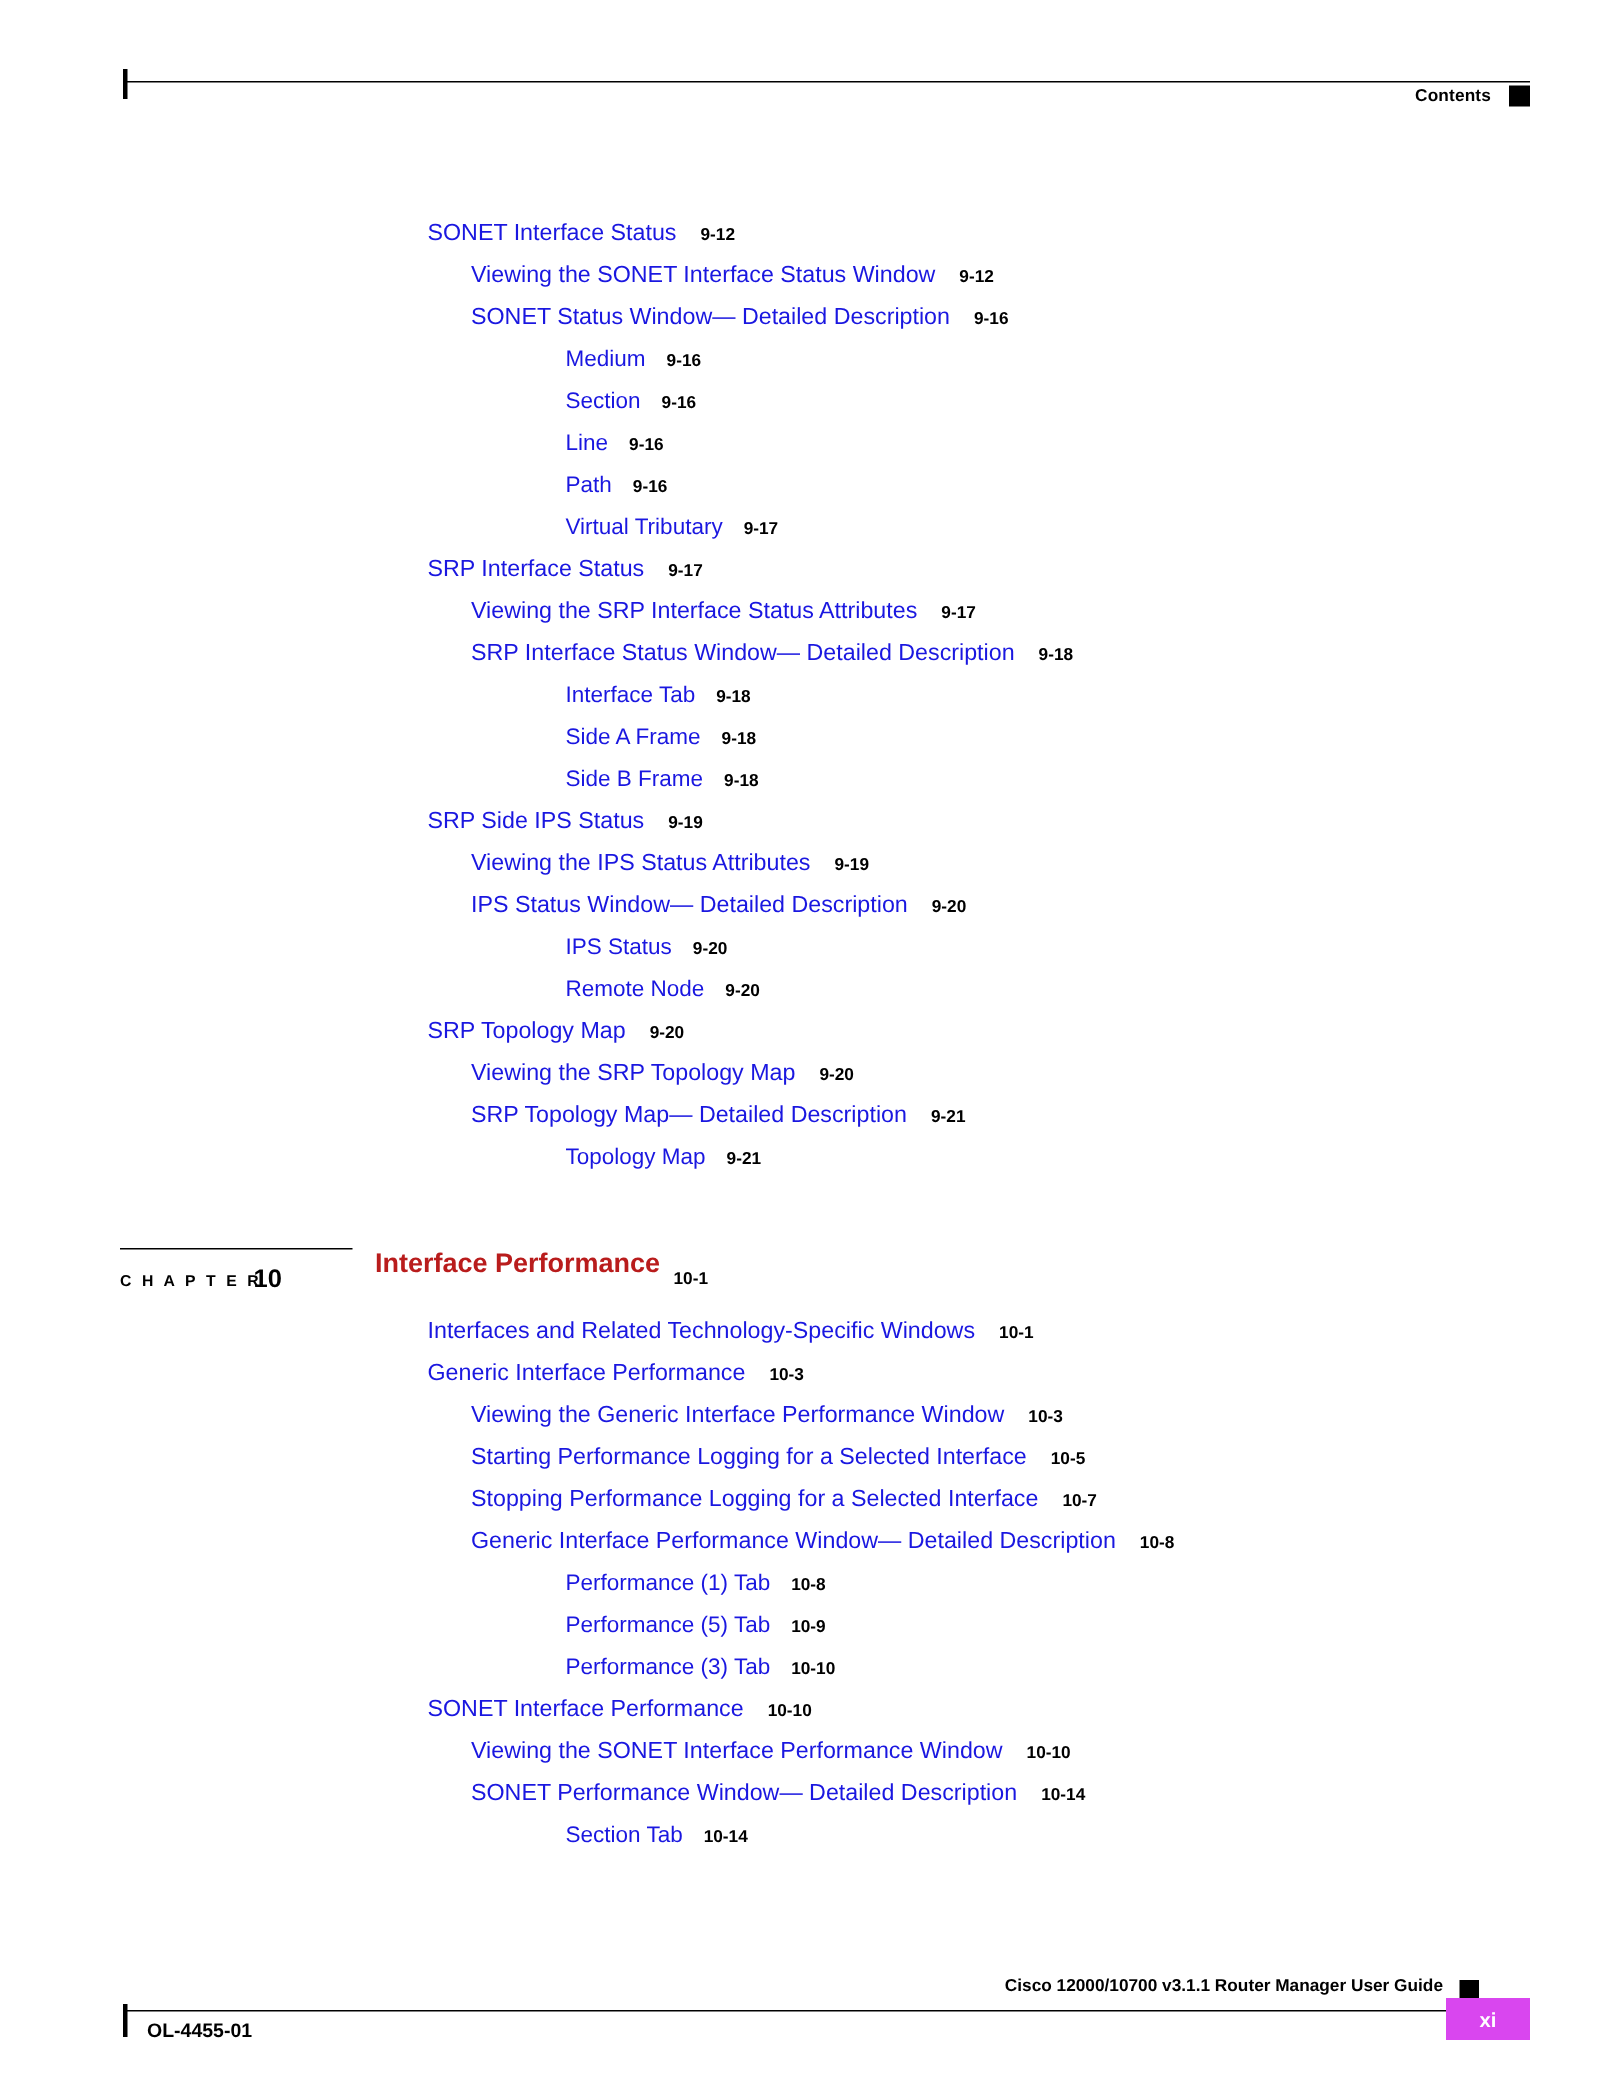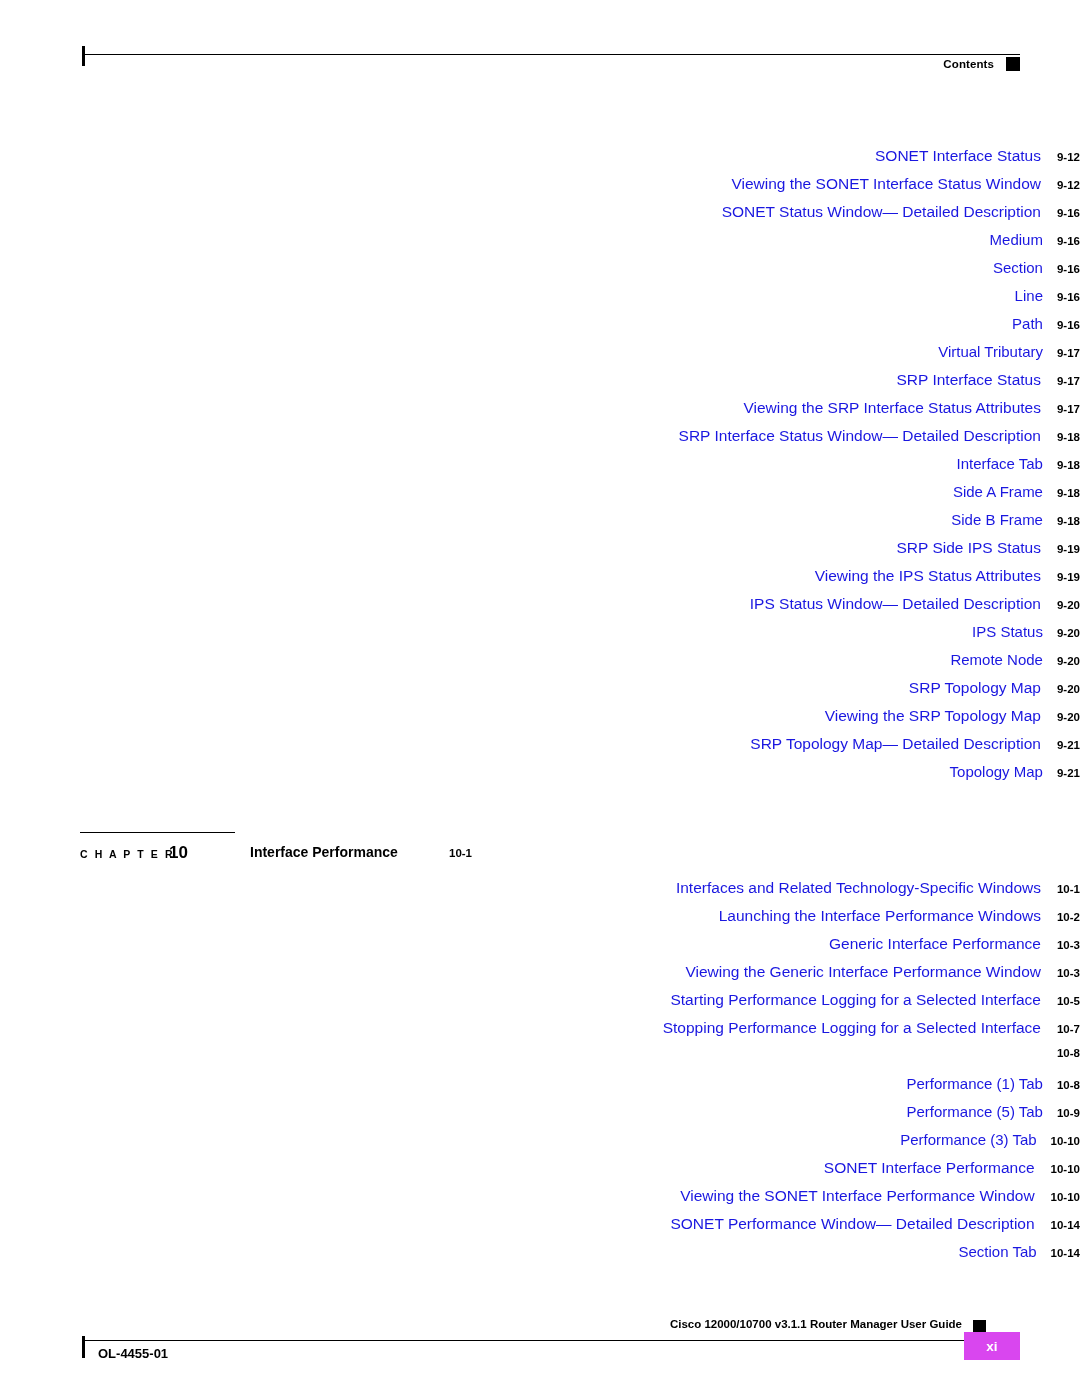--- a/index.html
+++ b/index.html
@@ -71,21 +71,20 @@
     left: 0;
     top: 148px;
     width: 1080px;
   }
 
   .toc-entry {
     display: flex;
     align-items: baseline;
     white-space: nowrap;
     line-height: 1;
-    justify-content: flex-end;
   }
   .toc-title {
     color: #1a17e0;
   }
   .toc-page {
     color: #000000;
     font-weight: bold;
     font-size: 11.5px;
   }
 
@@ -131,24 +130,24 @@
     position: absolute;
     left: 169px;
     top: 11px;
     font-size: 17px;
     font-weight: bold;
     color: #000000;
   }
   .chapter-title {
     position: absolute;
     left: 250px;
-    top: 12px;
-    font-size: 14px;
-    font-weight: bold;
-    color: #000000;
+    top: 0;
+    font-size: 18px;
+    font-weight: bold;
+    color: #b91c1c;
   }
   .chapter-page {
     position: absolute;
     left: 449px;
     top: 15px;
     font-size: 11.5px;
     font-weight: bold;
     color: #000000;
   }
 
@@ -339,40 +338,37 @@
     <div class="chapter-title">Interface Performance</div>
     <div class="chapter-page">10-1</div>
   </div>
 
   <div class="toc2" id="toc-section-10">
       <div class="toc-entry lvl1">
         <span class="toc-title">Interfaces and Related Technology-Specific Windows</span>
         <span class="toc-page">10-1</span>
       </div>
       <div class="toc-entry lvl1">
-        <span class="toc-title">Launching the Interface Performance Windows</span>
-        <span class="toc-page">10-2</span>
-      </div>
-      <div class="toc-entry lvl1">
         <span class="toc-title">Generic Interface Performance</span>
         <span class="toc-page">10-3</span>
       </div>
       <div class="toc-entry lvl2">
         <span class="toc-title">Viewing the Generic Interface Performance Window</span>
         <span class="toc-page">10-3</span>
       </div>
       <div class="toc-entry lvl2">
         <span class="toc-title">Starting Performance Logging for a Selected Interface</span>
         <span class="toc-page">10-5</span>
       </div>
       <div class="toc-entry lvl2">
         <span class="toc-title">Stopping Performance Logging for a Selected Interface</span>
         <span class="toc-page">10-7</span>
       </div>
       <div class="toc-entry lvl2">
+        <span class="toc-title">Generic Interface Performance Window— Detailed Description</span>
         <span class="toc-page">10-8</span>
       </div>
       <div class="toc-entry lvl3">
         <span class="toc-title">Performance (1) Tab</span>
         <span class="toc-page">10-8</span>
       </div>
       <div class="toc-entry lvl3">
         <span class="toc-title">Performance (5) Tab</span>
         <span class="toc-page">10-9</span>
       </div>

